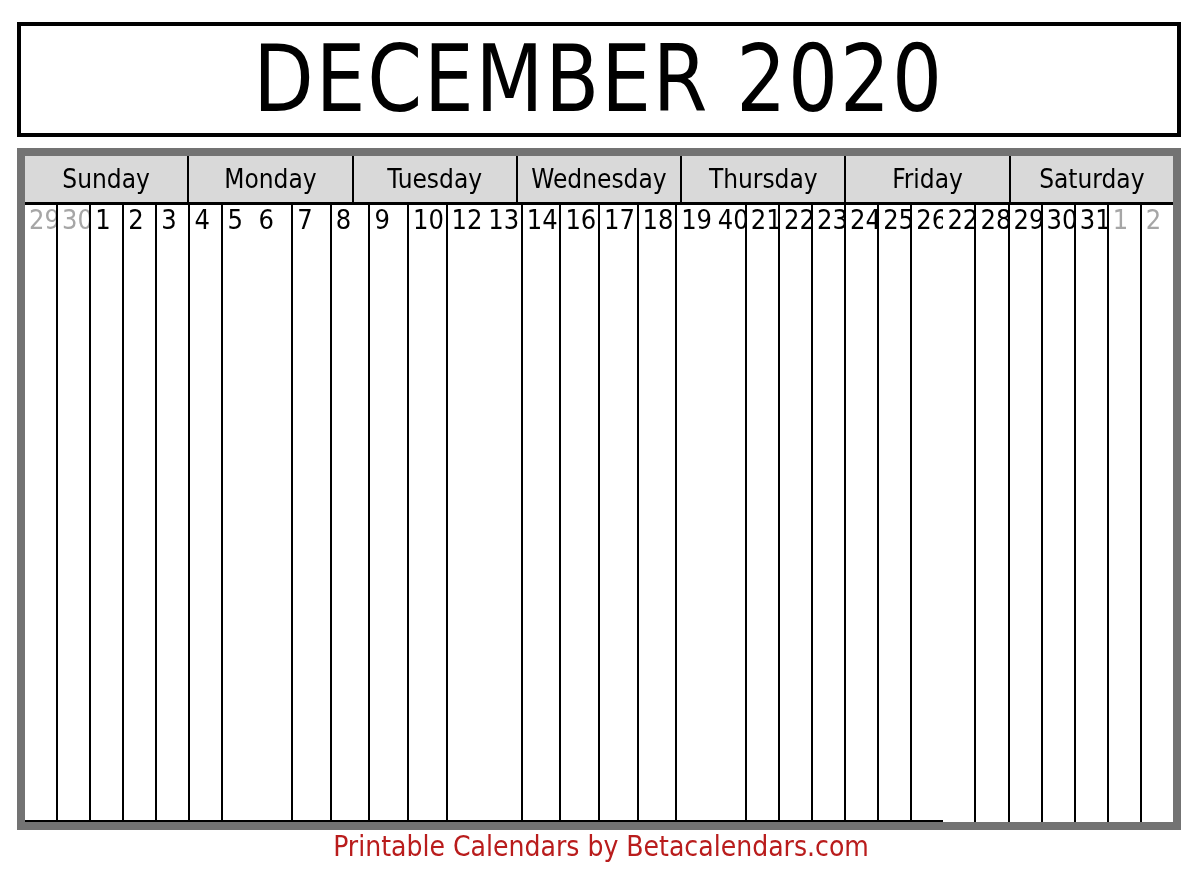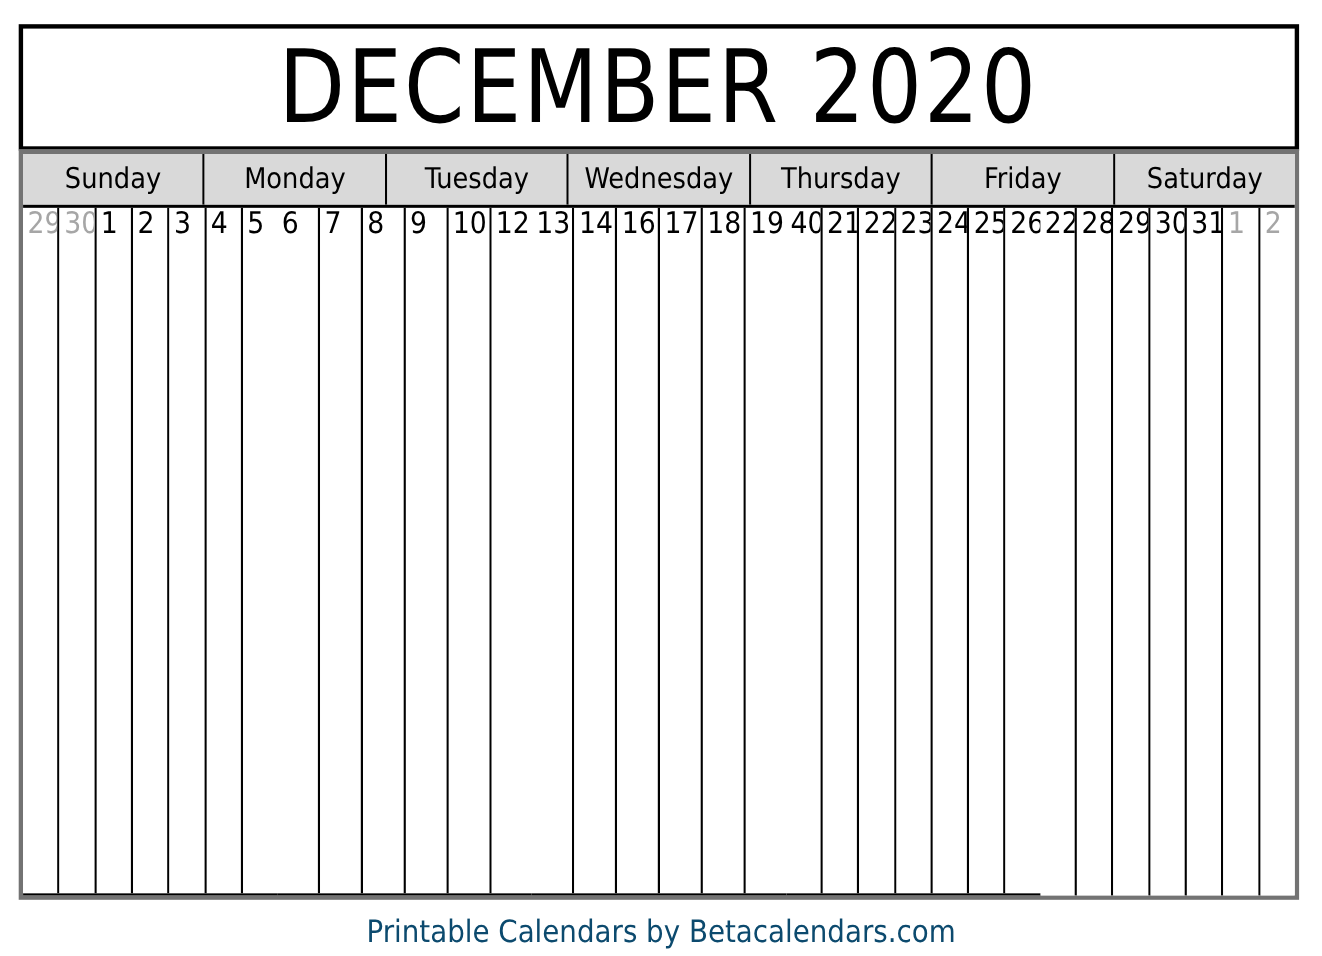--- a/index.html
+++ b/index.html
@@ -49,24 +49,24 @@
     color: #000000;
     white-space: nowrap;
     transform: scaleX(0.95);
     transform-origin: center center;
   }
 
   
   .calendar {
     position: absolute;
     left: 17px;
-    top: 136px;
+    top: 148px;
     width: 1164px;
     height: 682px;
-    border: 4px solid #737373;
+    border: 8px solid #737373;
     box-sizing: border-box;
     background: #ffffff;
     display: flex;
     flex-direction: column;
   }
 
   .weekday-row {
     display: flex;
     height: 46px;
     flex: 0 0 46px;
@@ -144,21 +144,21 @@
     width: 1202px;
     height: 45px;
     display: flex;
     align-items: center;
     justify-content: center;
   }
   .footer-text {
     font-family: "DejaVu Sans Condensed", "Liberation Sans Narrow", "Liberation Sans", sans-serif;
     font-size: 28px;
     line-height: 1;
-    color: #0c4a6e;
+    color: #b91c1c;
     white-space: nowrap;
   }
 </style>
 </head>
 <body>
 
 <div id="page">
 
   <div class="title-box">
     <div class="title-text">DECEMBER 2020</div>

